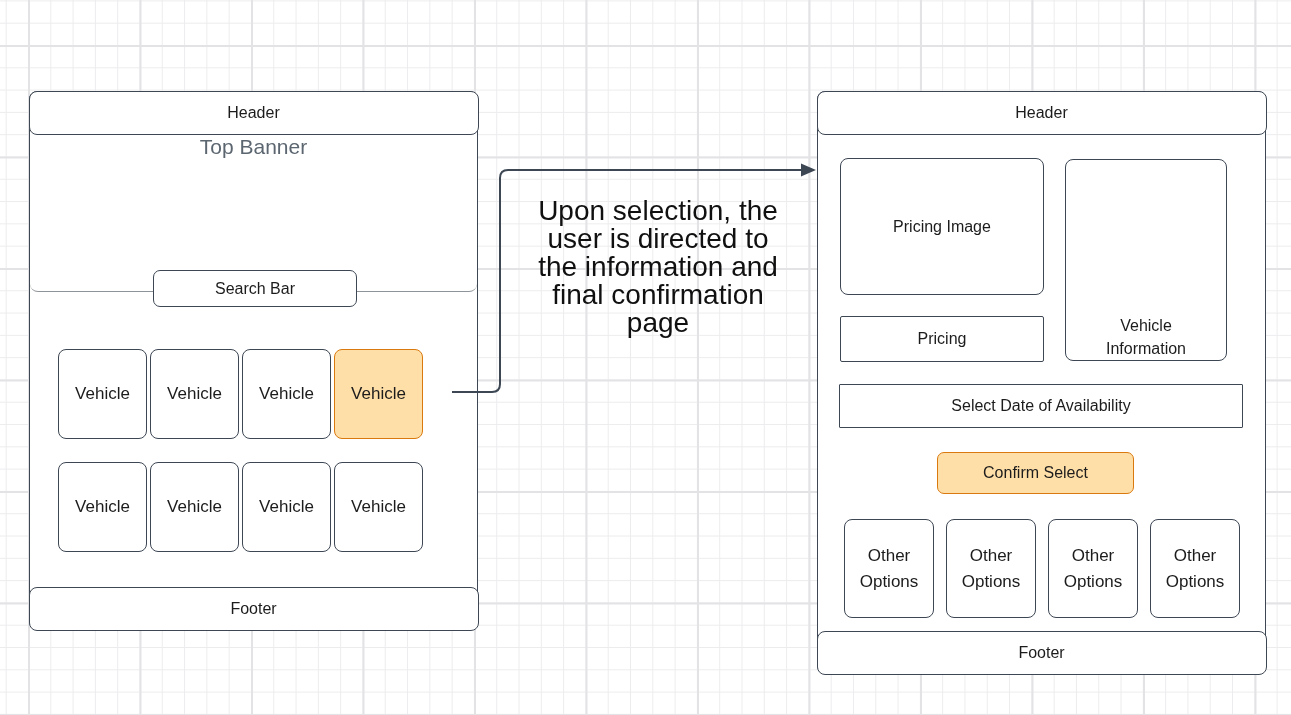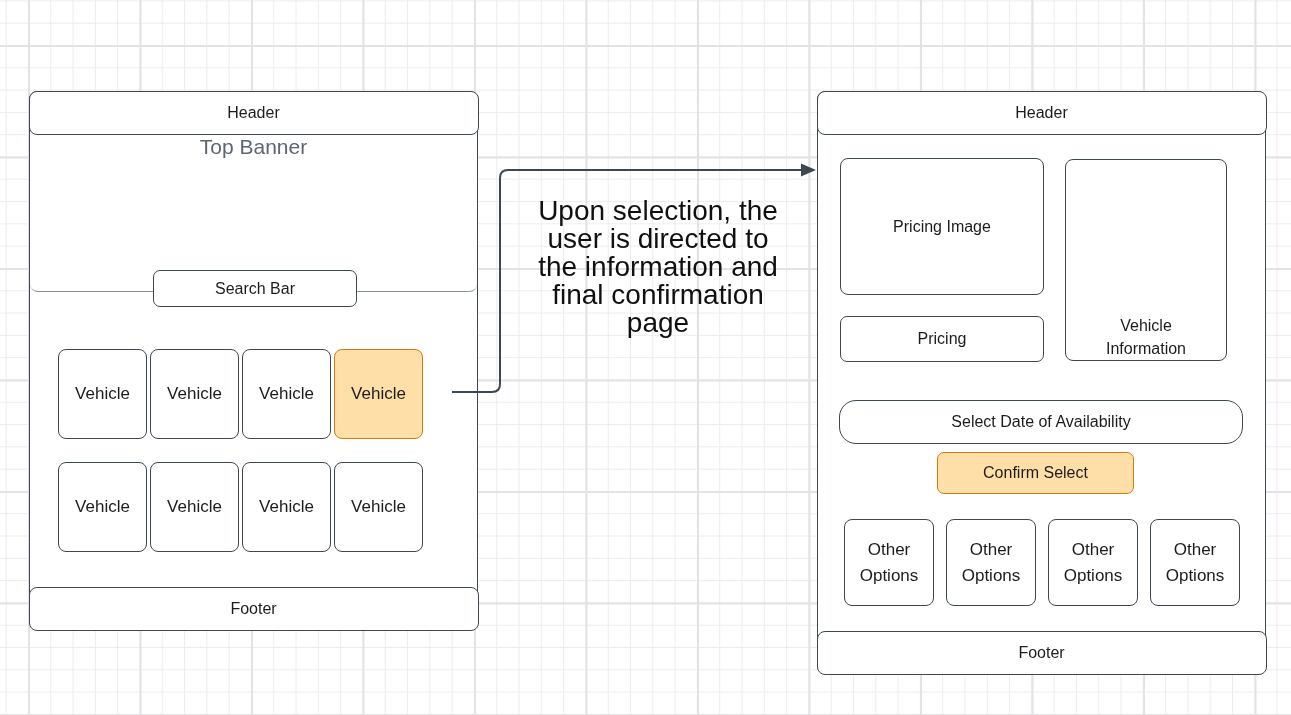--- a/index.html
+++ b/index.html
@@ -55,26 +55,26 @@
   .vehicle-row-2{top:370px;}
   .vehicle{
     position:relative;width:89px;height:90px;flex:0 0 auto;
     background:#fff;border:1.5px solid var(--stroke-dark);border-radius:8px;
     display:flex;align-items:center;justify-content:center;
     font-size:17px;color:var(--label);
   }
   .highlight{background:var(--orange-fill);border-color:var(--orange-stroke);}
   .vehicle-image-box{left:22px;top:66px;width:204px;height:137px;}
   .vehicle-info-box{left:247px;top:67px;width:162px;height:202px;padding:0 20px;align-items:flex-end;}
-  .pricing-box{left:22px;top:224px;width:204px;height:46px;border-radius:7px;}
-  .select-date-box{left:21px;top:308px;width:404px;height:44px;border-radius:17px;}
+  .pricing-box{left:22px;top:224px;width:204px;height:46px;border-radius:2px;}
+  .select-date-box{left:21px;top:292px;width:404px;height:44px;border-radius:1px;}
   .confirm-box{left:119px;top:360px;width:197px;height:42px;border-radius:7px;}
   .options-row{top:427px;left:26px;gap:12px;}
   .option{
-    position:relative;width:90px;height:87px;flex:0 0 auto;
+    position:relative;width:90px;height:99px;flex:0 0 auto;
     background:#fff;border:1.5px solid var(--stroke-dark);border-radius:8px;
     display:flex;align-items:center;justify-content:flex-start;
     text-align:center;font-size:17px;line-height:1.5;color:var(--label);
   }
   .annotation{
     position:absolute;left:533px;top:197px;width:250px;
     text-align:center;font-size:28px;line-height:28px;color:#101010;
   }
   .arrow-layer{position:absolute;left:0;top:0;width:1291px;height:715px;z-index:3;pointer-events:none;}
 </style>

